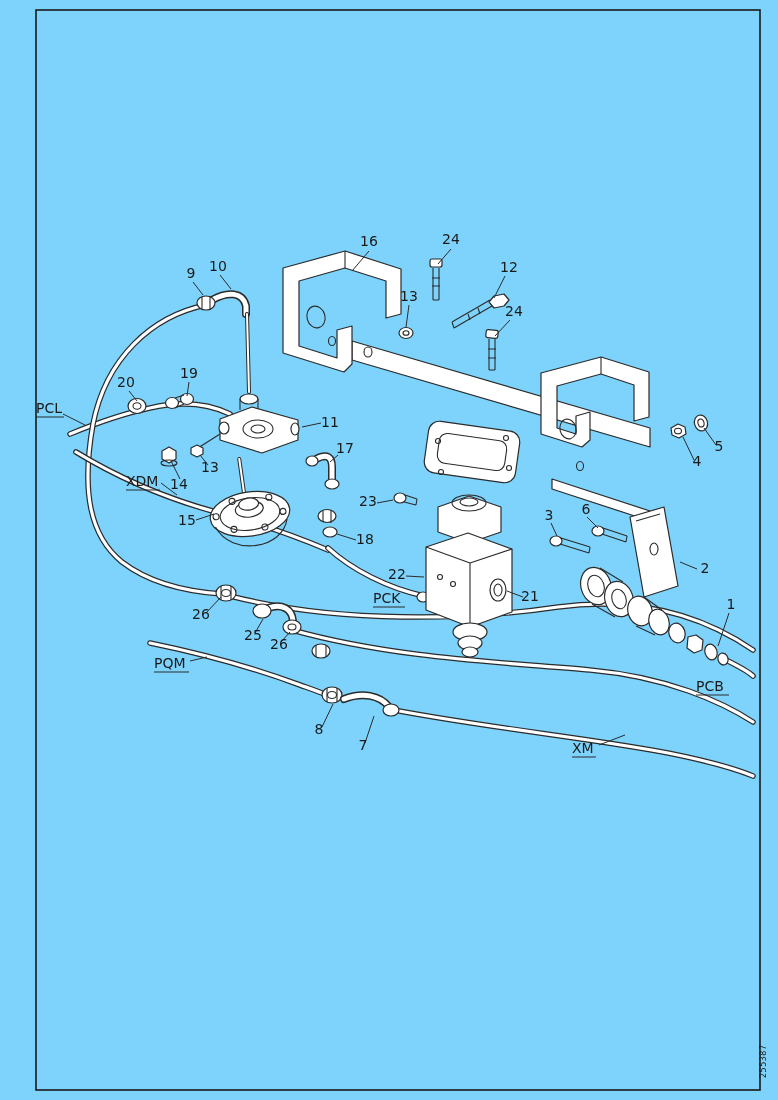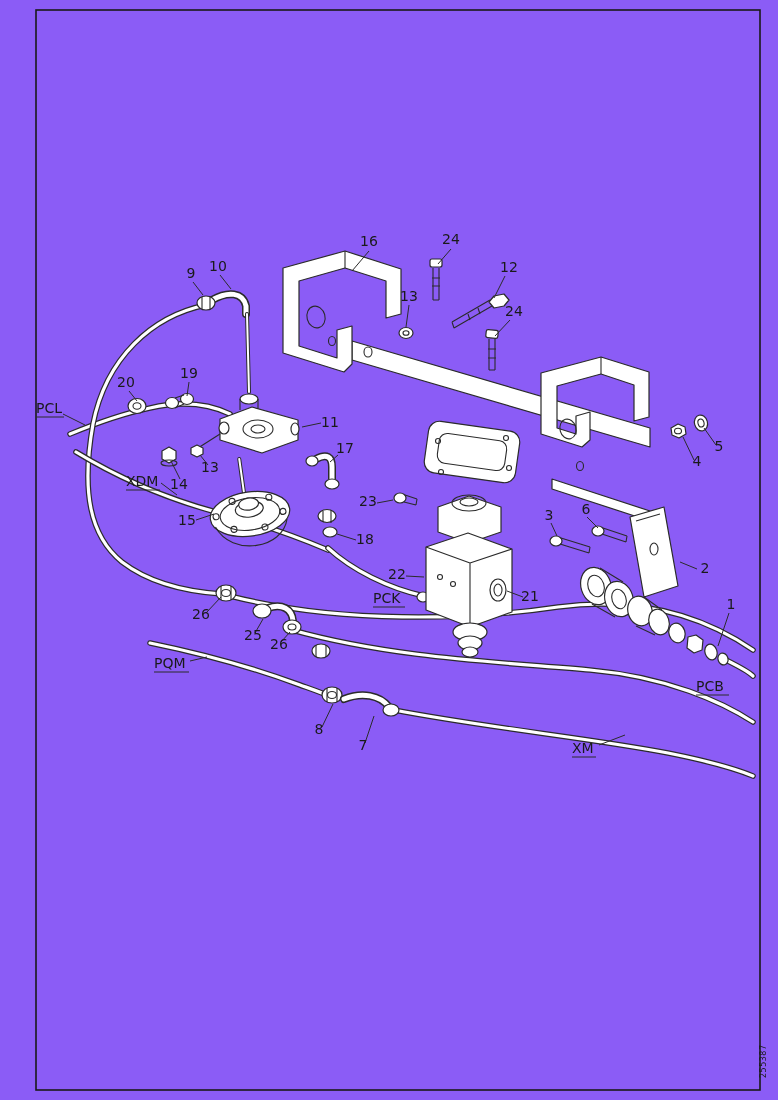--- a/index.html
+++ b/index.html
@@ -1,16 +1,16 @@
 <!DOCTYPE html>
 <html><head>
 <meta charset="utf-8">
 <style>
   html,body{margin:0;padding:0;background:#ffffff;}
-  .page{position:relative;width:778px;height:1100px;background:#8b5cf6;overflow:hidden;
+  .page{position:relative;width:778px;height:1100px;background:#7dd3fc;overflow:hidden;
         font-family:"DejaVu Sans", sans-serif;}
   svg{position:absolute;left:0;top:0;}
   .frame{fill:none;stroke:#1a1a1a;stroke-width:1.6;}
   .hose-o{fill:none;stroke:#2b2b2b;stroke-width:5.6;stroke-linecap:round;}
   .hose-i{fill:none;stroke:#ffffff;stroke-width:3.2;stroke-linecap:round;}
   .tube-o{fill:none;stroke:#2b2b2b;stroke-width:8;stroke-linecap:round;}
   .tube-i{fill:none;stroke:#ffffff;stroke-width:5;stroke-linecap:round;}
   .rod-o{fill:none;stroke:#2b2b2b;stroke-width:4;stroke-linecap:round;}
   .rod-i{fill:none;stroke:#ffffff;stroke-width:2;stroke-linecap:round;}
   .part{fill:#ffffff;stroke:#2b2b2b;stroke-width:1.2;stroke-linejoin:round;}

